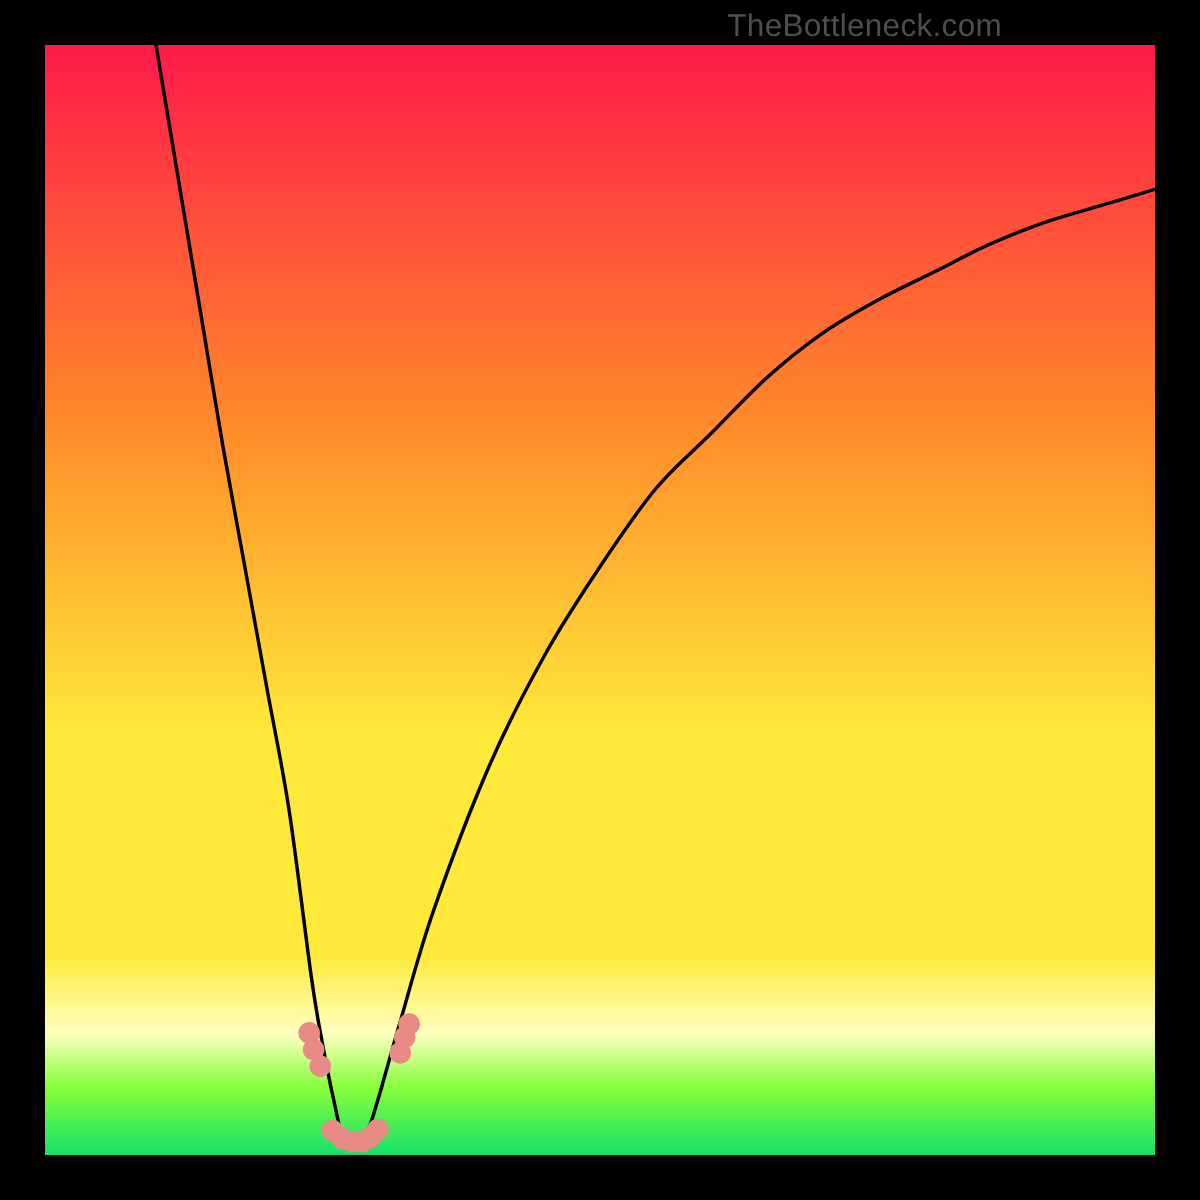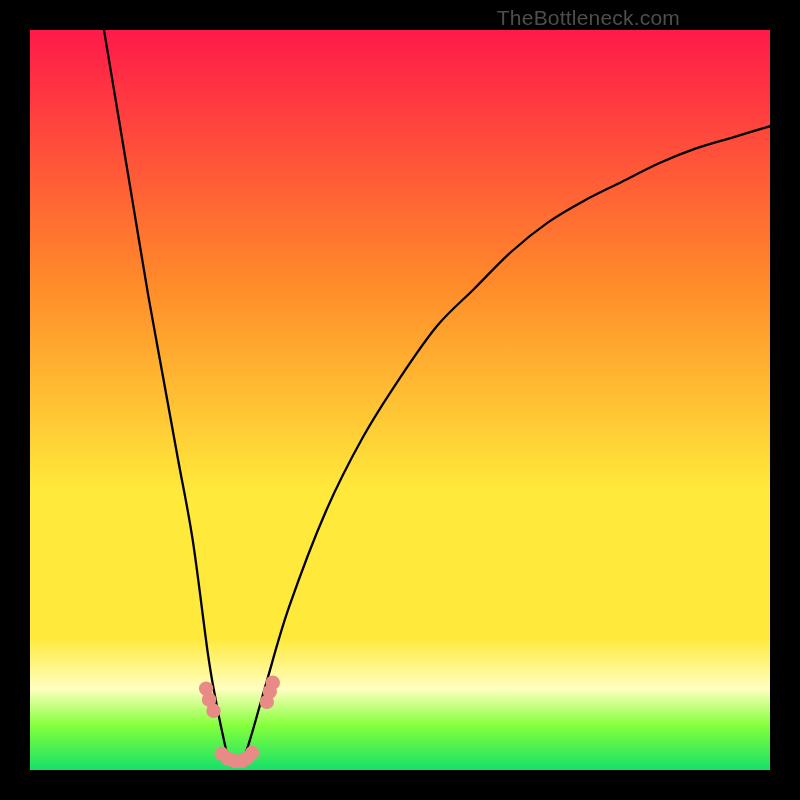--- a/index.html
+++ b/index.html
@@ -11,21 +11,20 @@
     background: #000;
     font-family: Arial, Helvetica, sans-serif;
   }
   .frame {
     position: absolute;
     left: 0;
     top: 0;
     width: 680px;
     height: 800px;
     background: #000;
-    padding-left: 12px;
   }
   .plot {
     position: absolute;
     left: 30px;
     top: 30px;
     width: 740px;
     height: 740px;
     overflow: hidden;
   }
   .gradient {

